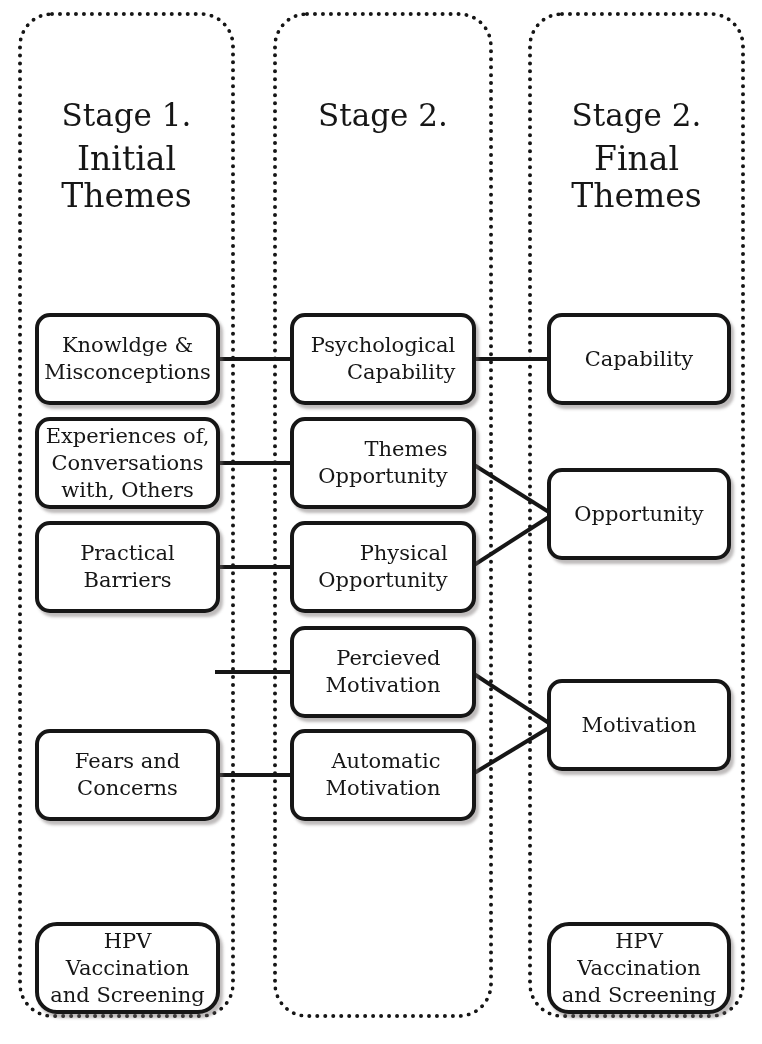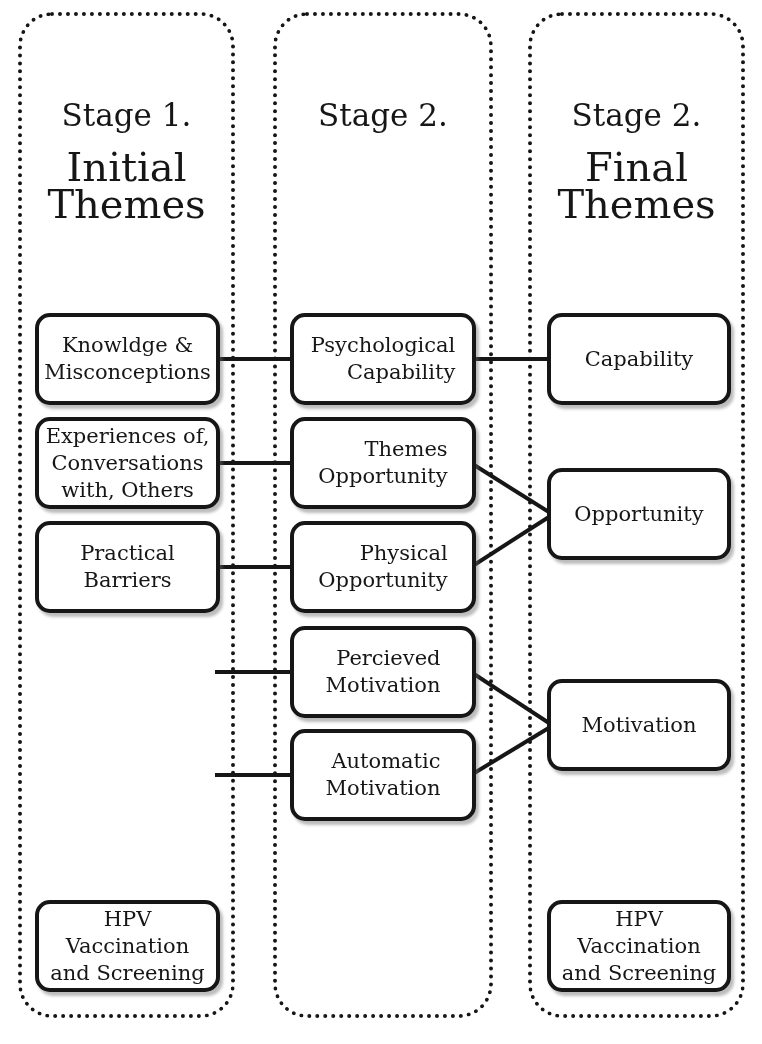--- a/index.html
+++ b/index.html
@@ -42,22 +42,22 @@
   }
   .col-header-1 { left: 18px;  width: 217px; }
   .col-header-2 { left: 273px; width: 220px; }
   .col-header-3 { left: 528px; width: 217px; }
   .col-title {
     font-size: 31px;
     line-height: 40px;
     white-space: pre-line;
   }
   .col-subtitle {
-    margin-top: 14px;
-    font-size: 40px;
+    margin-top: 5px;
+    font-size: 33px;
     line-height: 37px;
     white-space: pre-line;
   }
 
   
   svg.connectors {
     position: absolute;
     left: 0;
     top: 0;
     z-index: 1;
@@ -87,21 +87,21 @@
     z-index: 2;
   }
   .c1 { left: 35px;  width: 185px; }
   .c2 { left: 290px; width: 186px; text-align: right; }
   .c3 { left: 547px; width: 184px; }
   .r1 { top: 313px; }
   .r2 { top: 417px; }
   .r3 { top: 521px; }
   .r4 { top: 626px; }
   .r5 { top: 729px; }
-  .r-hpv { top: 900px; }
+  .r-hpv { top: 922px; border-radius: 22px; }
   .r-opp { top: 468px; }
   .r-mot { top: 679px; }
 </style>
 </head>
 <body>
 
 <div class="canvas">
 
   <div class="panel panel-1"></div>
   <div class="panel panel-2"></div>
@@ -134,20 +134,22 @@
     <line x1="471" y1="775" x2="552" y2="726"></line>
   </svg>
 
   <div class="node c1 r1">Knowldge &amp;
 Misconceptions</div>
   <div class="node c1 r2">Experiences of,
 Conversations
 with, Others</div>
   <div class="node c1 r3">Practical
 Barriers</div>
+  <div class="node c1 r5">Fears and
+Concerns</div>
   <div class="node c1 r-hpv">HPV
 Vaccination
 and Screening</div>
 
   <div class="node c2 r1">Psychological
 Capability</div>
   <div class="node c2 r2">Themes
 Opportunity</div>
   <div class="node c2 r3">Physical
 Opportunity</div>

